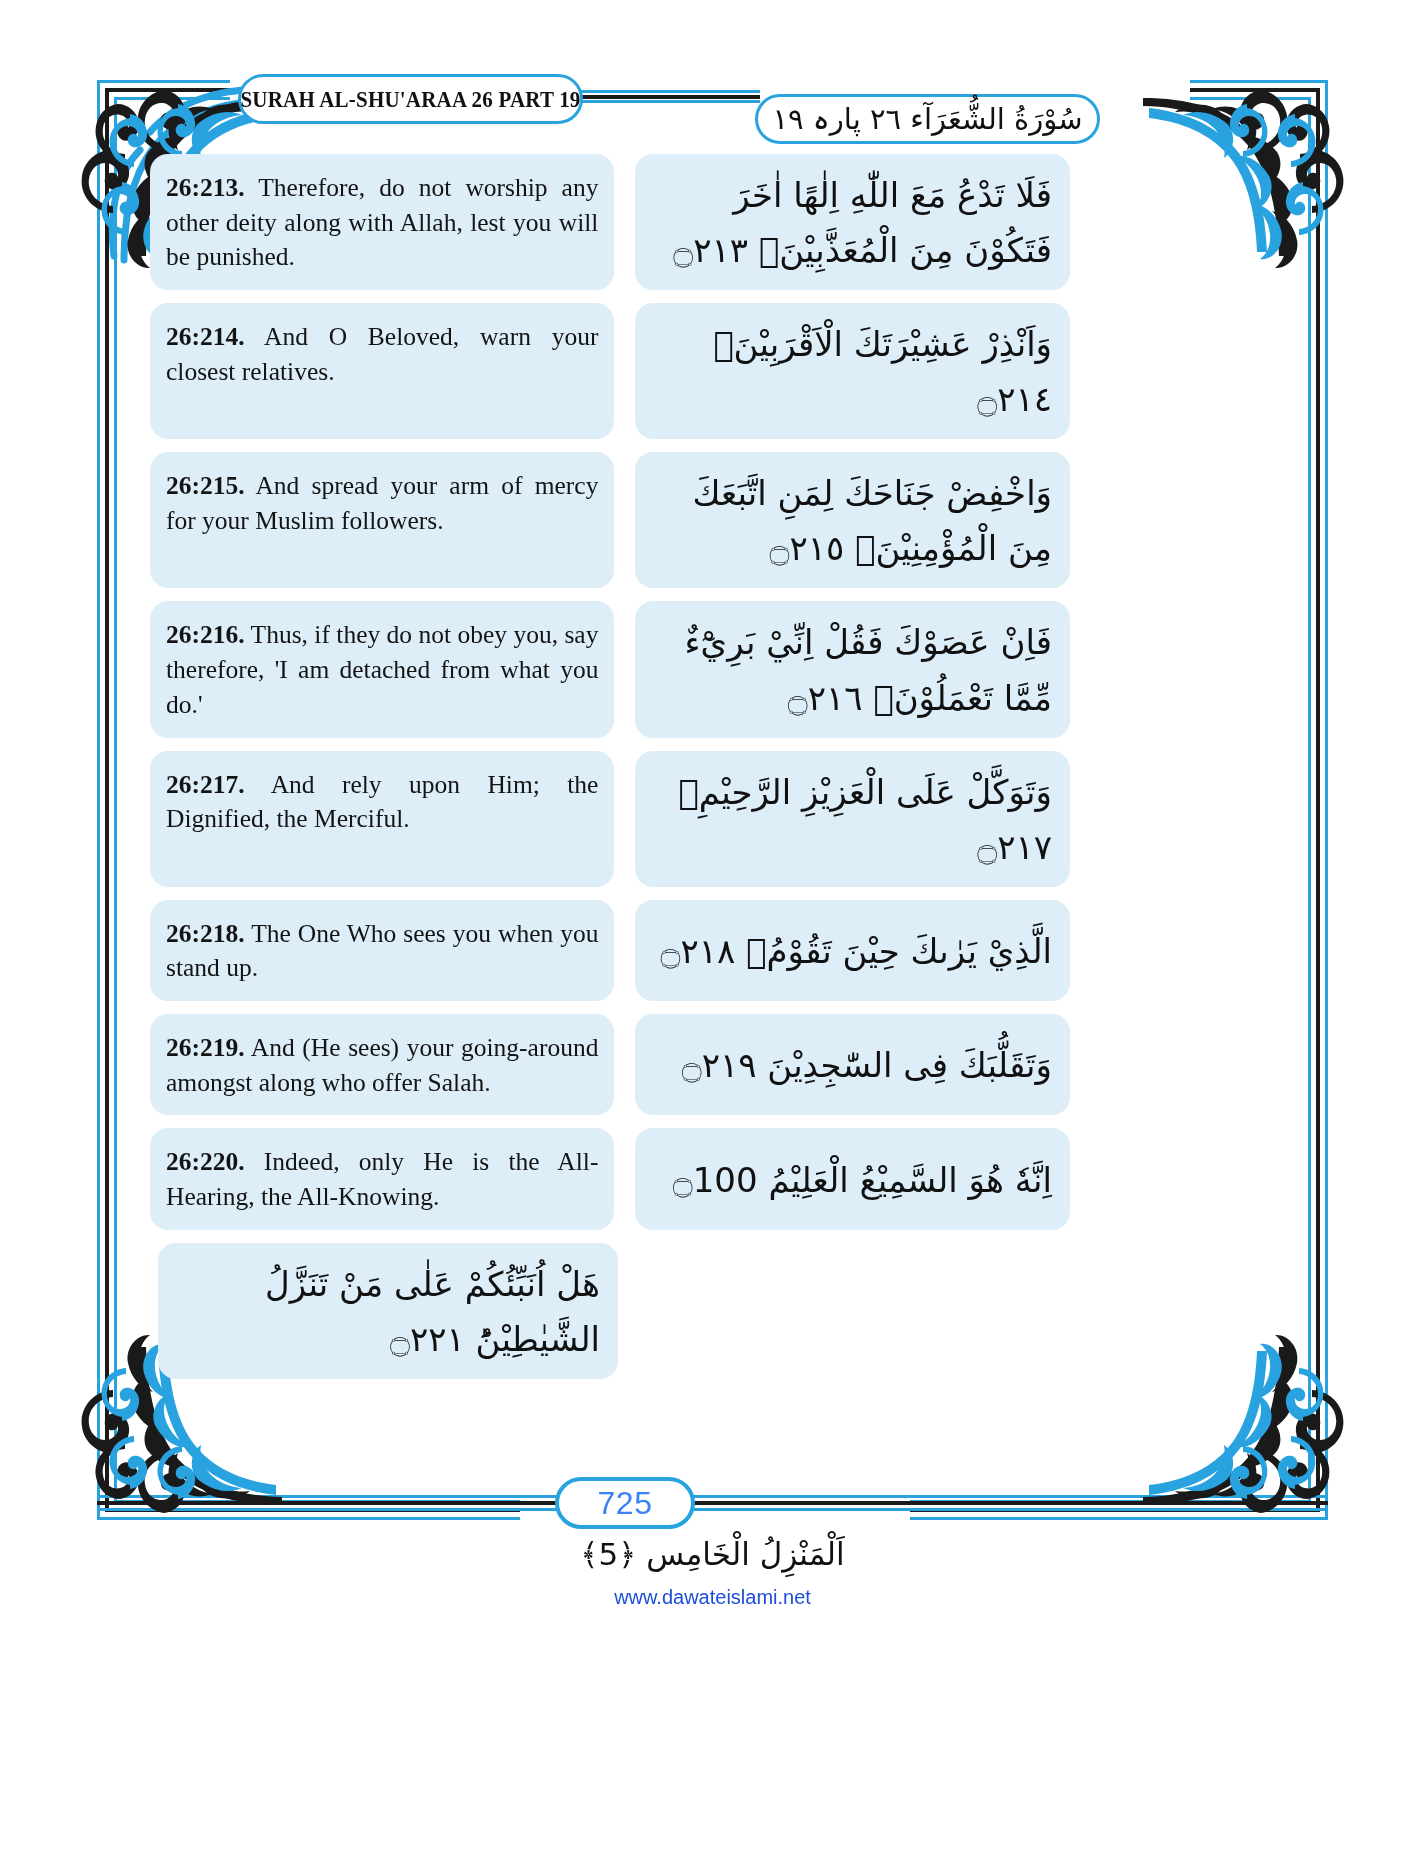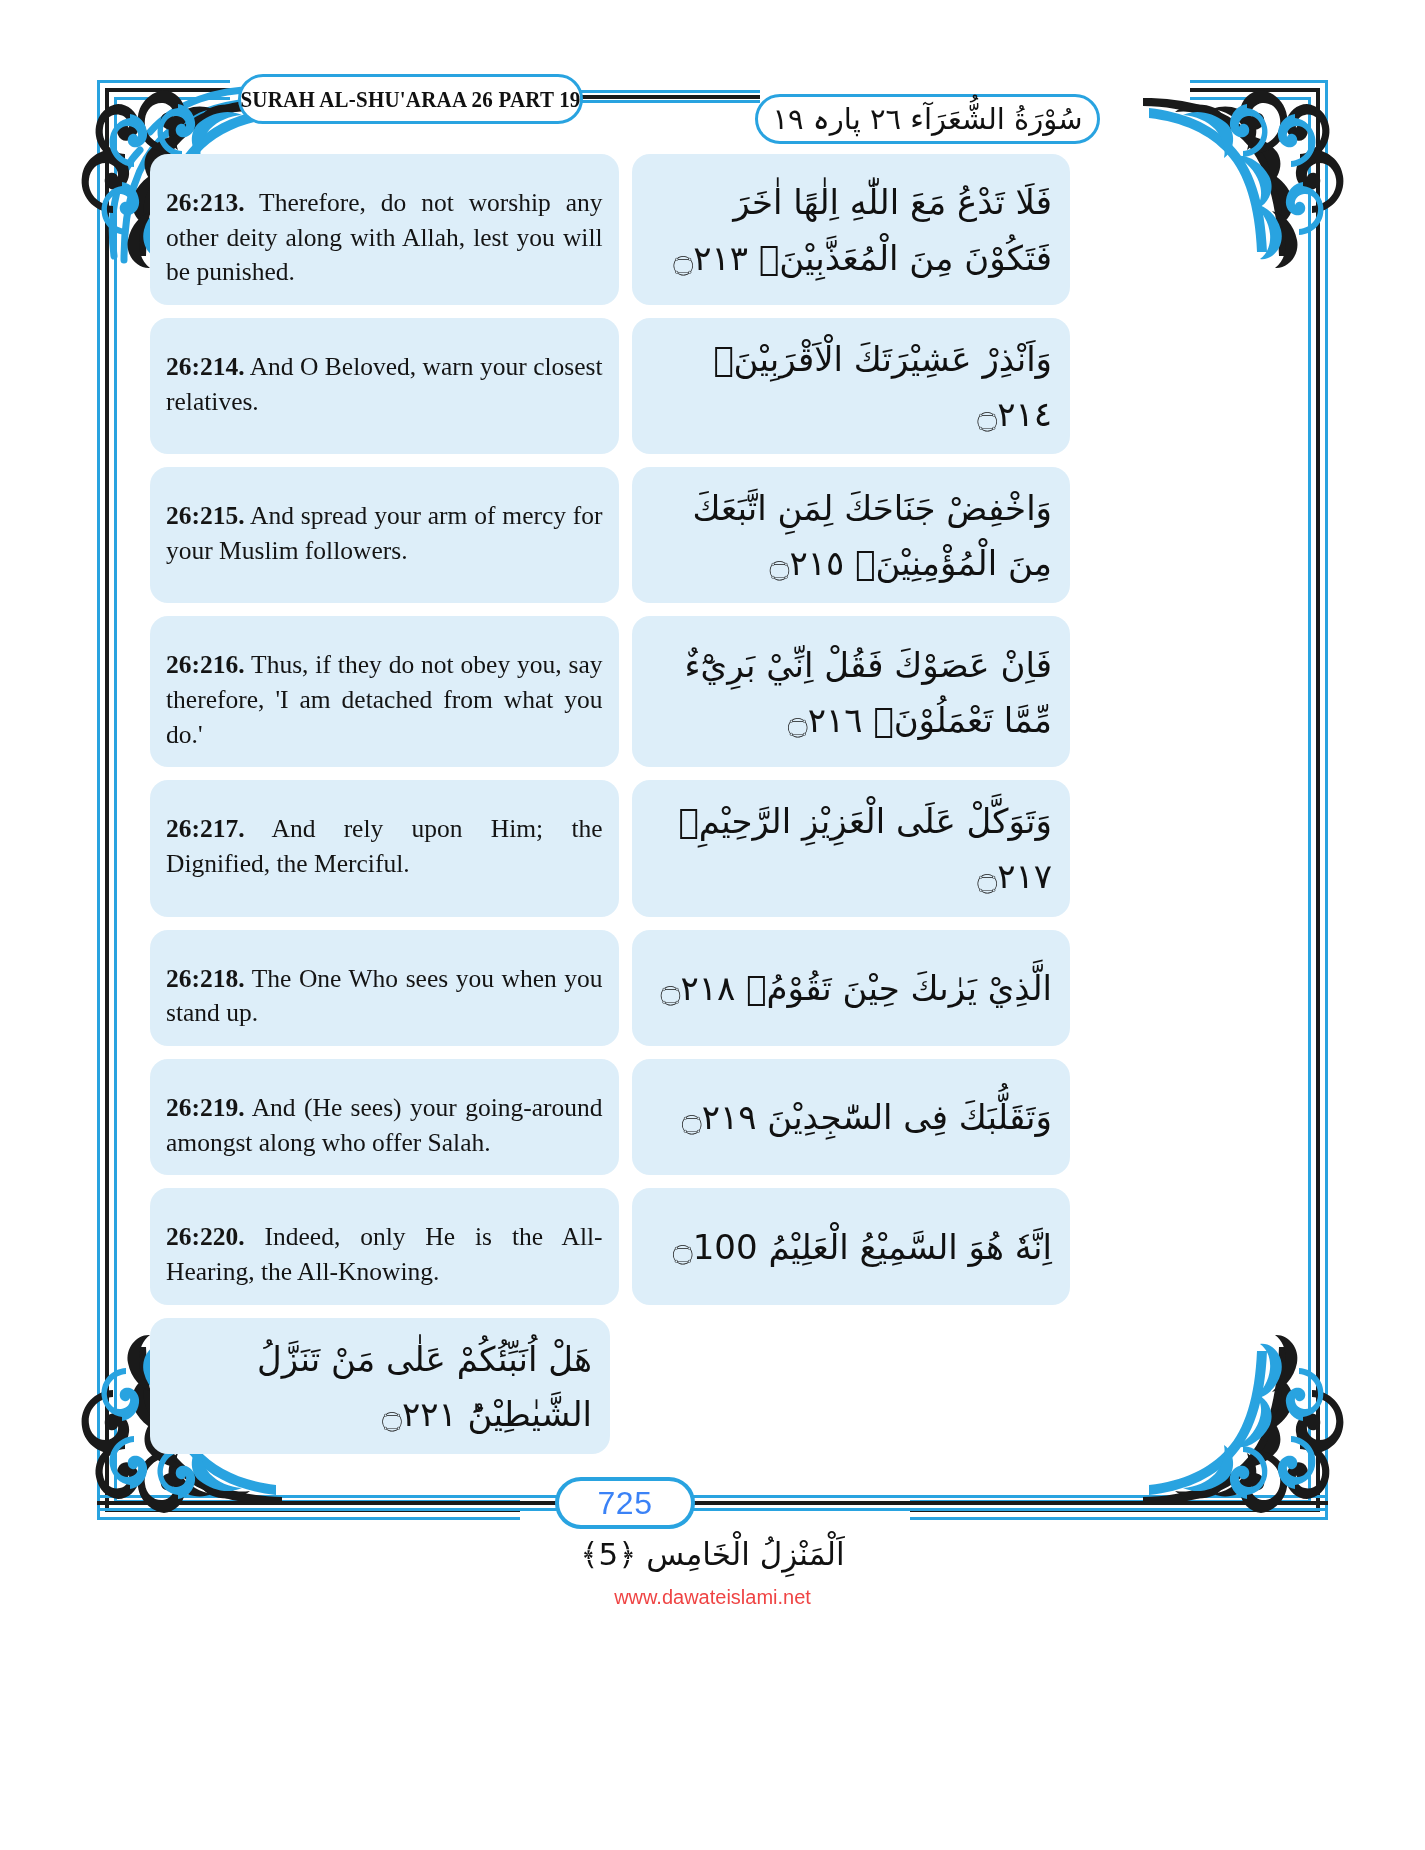--- a/index.html
+++ b/index.html
@@ -146,28 +146,29 @@
     margin-bottom: 13px;
     align-items: stretch;
   }
   .cell {
     background: #ddeef9;
     border-radius: 18px;
     box-sizing: border-box;
   }
   .cell-en {
     width: 492px;
-    padding: 32px 16px 15px 16px;
+    padding: 17px 16px 15px 16px;
   }
   .cell-ar {
     width: 460px;
     padding: 14px 18px 12px 18px;
     display: flex;
     align-items: center;
     justify-content: flex-end;
+    margin-left: 8px;
   }
 
   .verse-text {
     font-family: "Liberation Serif", serif;
     font-size: 25.5px;
     line-height: 1.36;
     color: #141414;
     text-align: justify;
     text-justify: inter-word;
     margin: 0;
@@ -242,21 +243,21 @@
     z-index: 9;
   }
   .website {
     position: absolute;
     left: 0;
     top: 1578px;
     width: 1425px;
     text-align: center;
     font-family: "Liberation Sans", sans-serif;
     font-size: 20px;
-    color: #ef4444;
+    color: #1d4ed8;
     z-index: 9;
   }
 </style>
 </head>
 <body>
 
 <div class="page">
 
   <div class="frame-outer"></div>
   <div class="frame-mid"></div>

